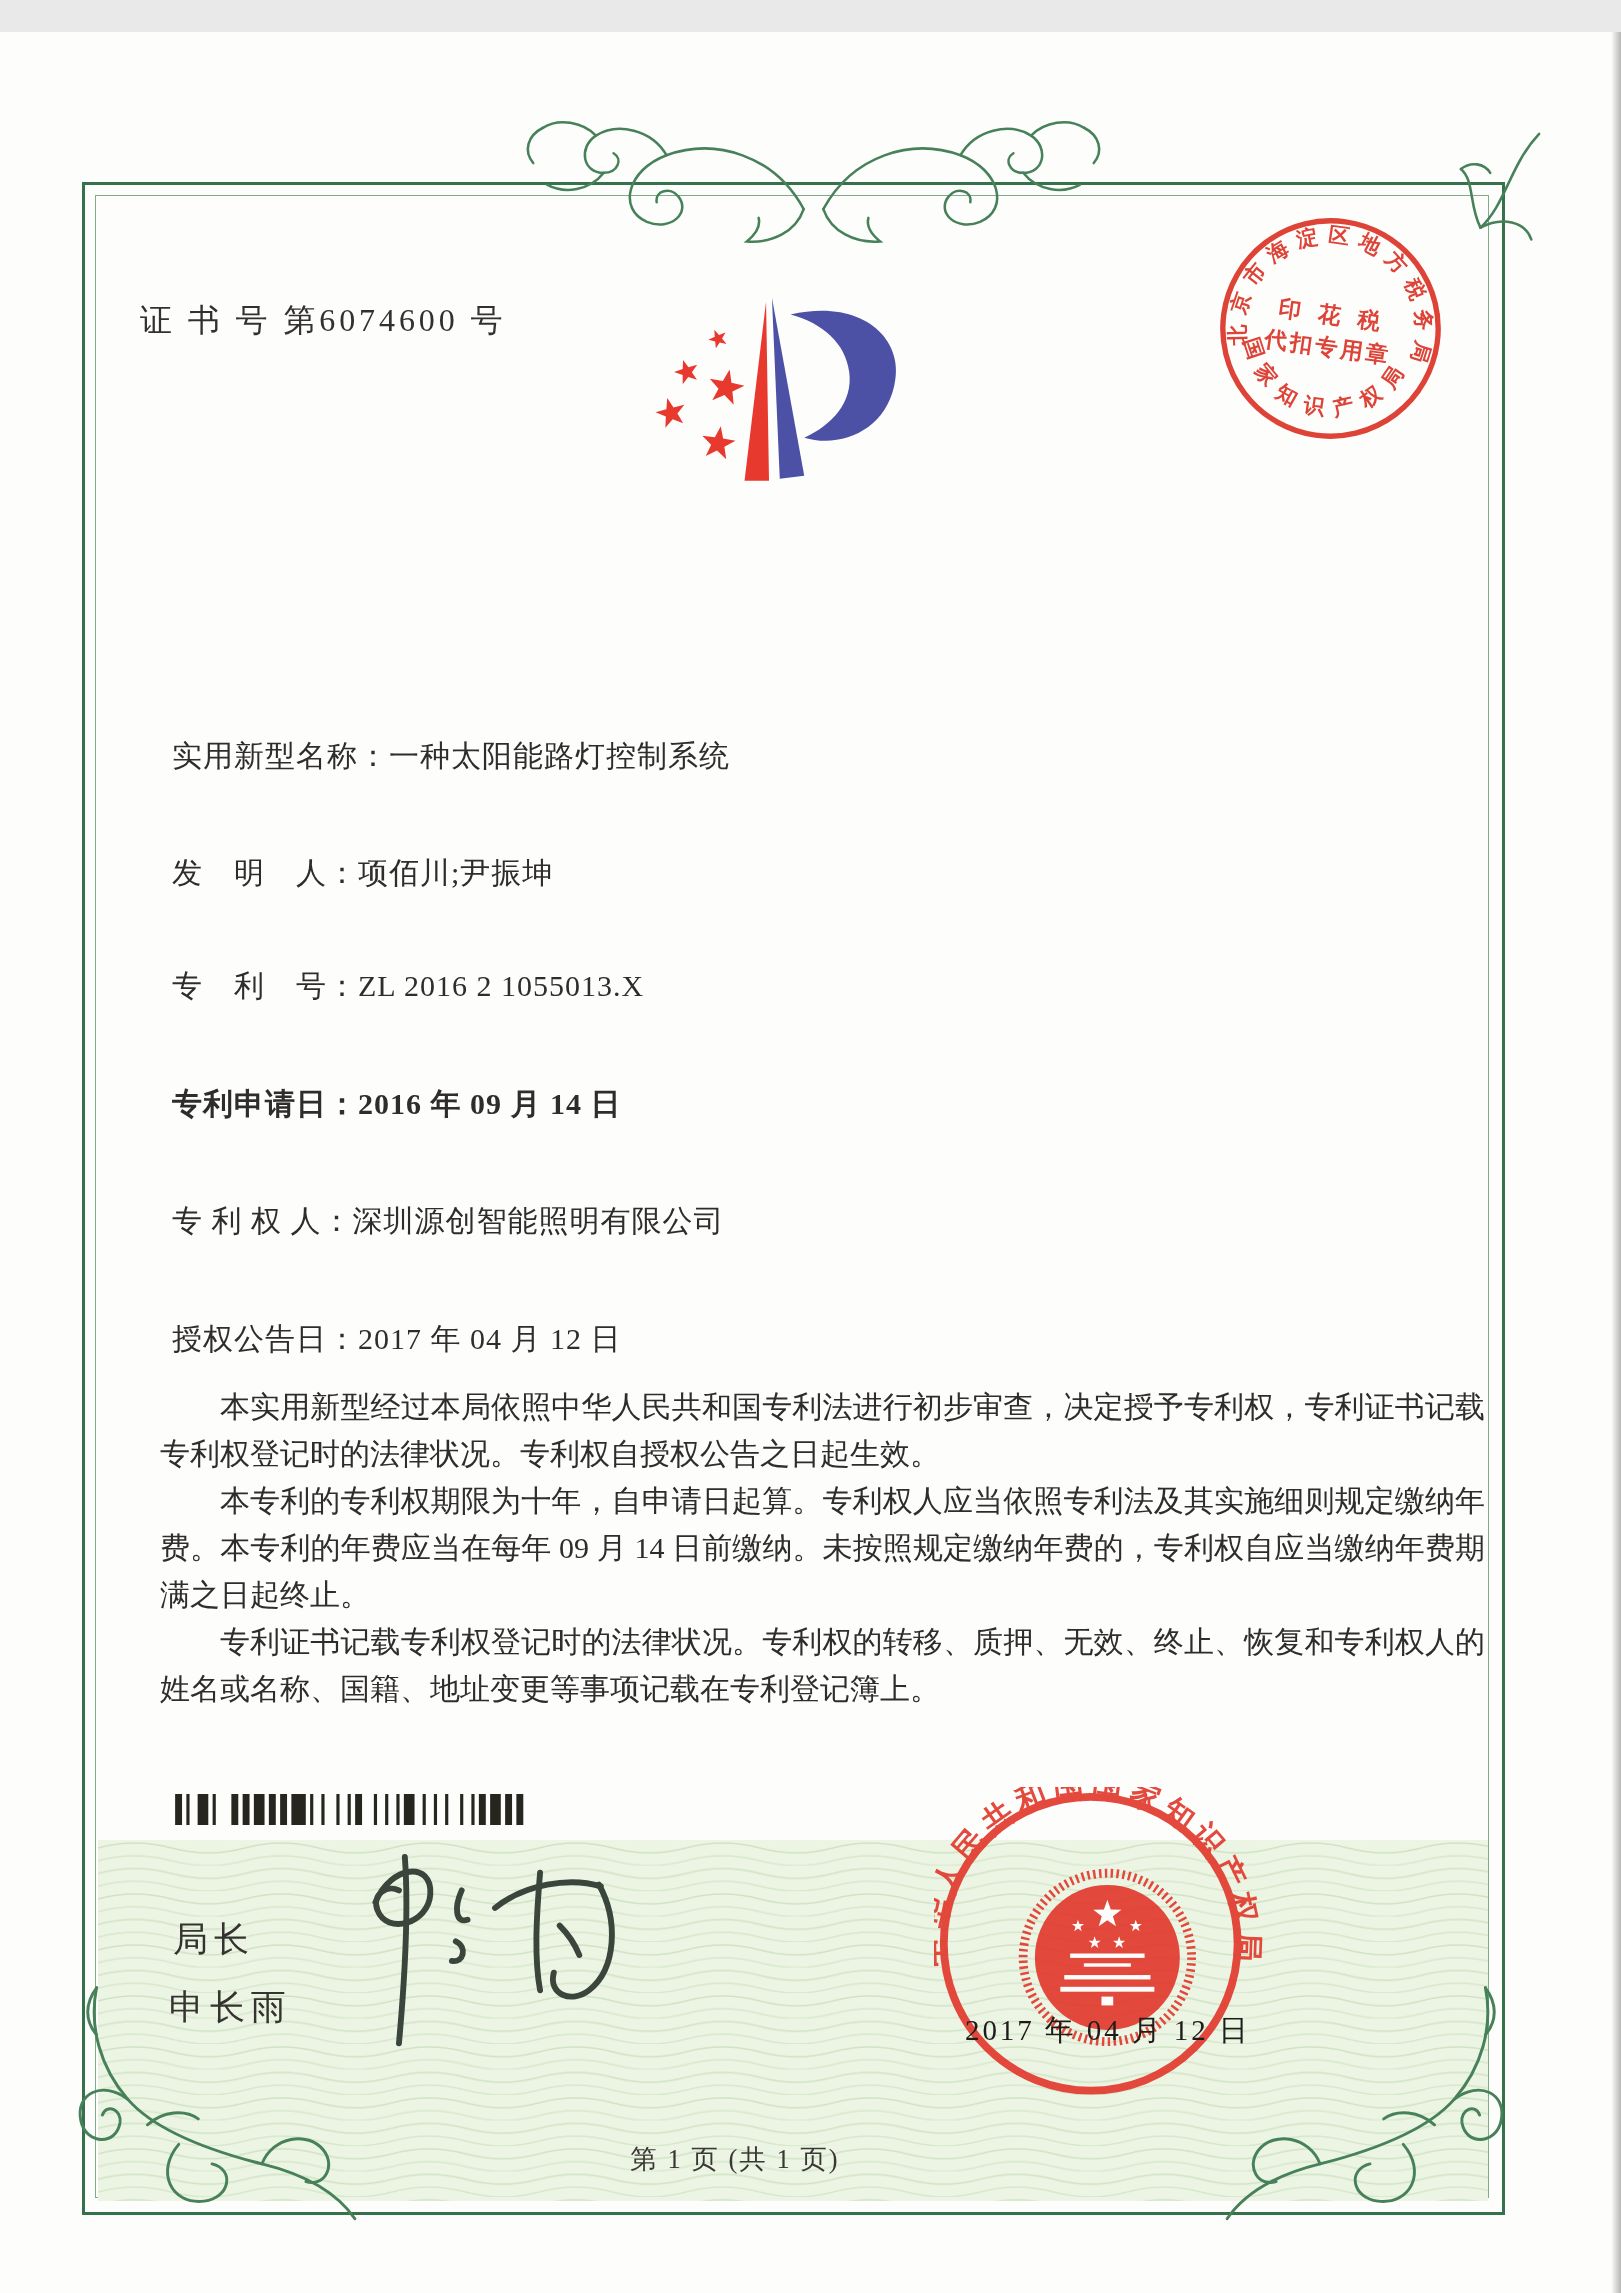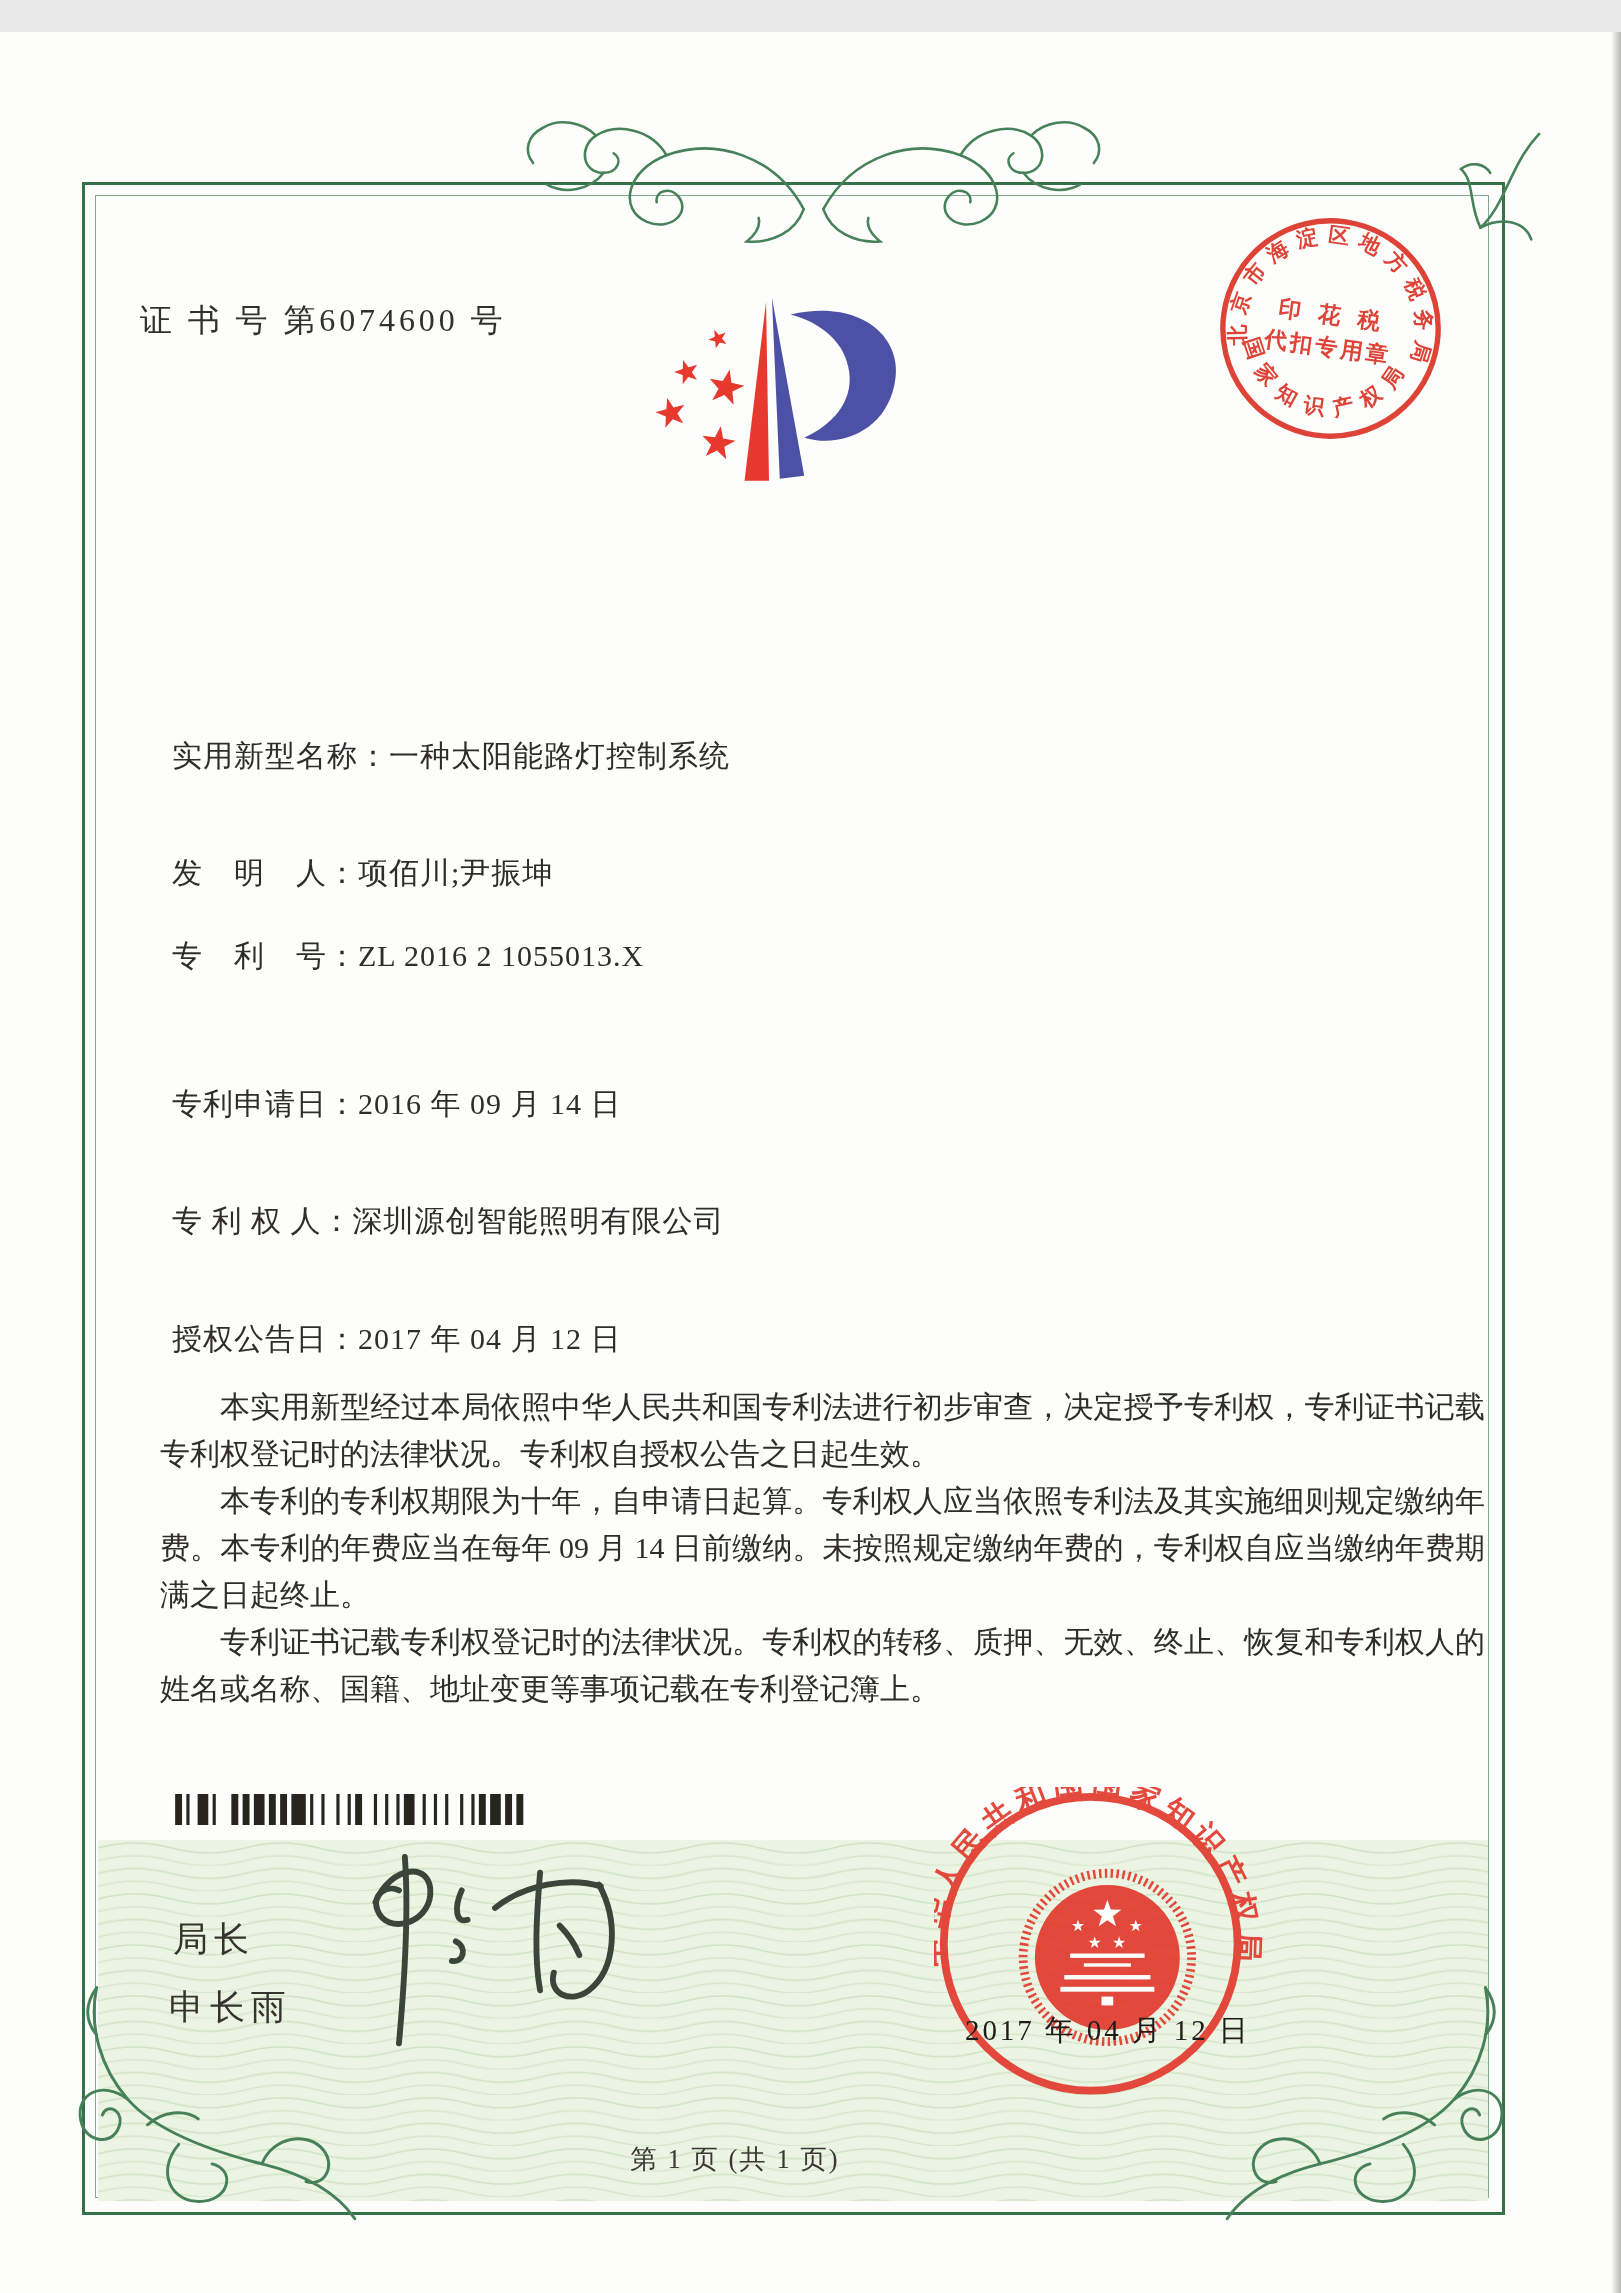--- a/index.html
+++ b/index.html
@@ -115,22 +115,22 @@
     <text font-size="21.5" fill="#dd4336" letter-spacing="11" font-weight="bold">
       <textPath href="#stampArcBottom" startOffset="50%" text-anchor="middle">国家知识产权局</textPath>
     </text>
     <text x="118" y="112" text-anchor="middle" font-size="23" fill="#dd4336" font-weight="bold" letter-spacing="6">印 花 税</text>
     <text x="118" y="145" text-anchor="middle" font-size="23" fill="#dd4336" font-weight="bold" letter-spacing="3">代扣专用章</text>
   </svg>
 
 
   <div class="field" style="top:704px;">实用新型名称：一种太阳能路灯控制系统</div>
   <div class="field" style="top:821px;">发　明　人：项佰川;尹振坤</div>
-  <div class="field" style="top:904px;">专　利　号：ZL 2016 2 1055013.X</div>
-  <div class="field" style="top:1052px;">专利申请日：2016 年 09 月 14 日</div>
+  <div class="field" style="top:934px;">专　利　号：ZL 2016 2 1055013.X</div>
+  <div class="field" style="top:1052px;font-weight:bold;">专利申请日：2016 年 09 月 14 日</div>
   <div class="field" style="top:1169px;">专 利 权 人：深圳源创智能照明有限公司</div>
   <div class="field" style="top:1287px;">授权公告日：2017 年 04 月 12 日</div>
 
   <div class="body-text">
     <p>本实用新型经过本局依照中华人民共和国专利法进行初步审查，决定授予专利权，专利证书记载专利权登记时的法律状况。专利权自授权公告之日起生效。</p>
     <p>本专利的专利权期限为十年，自申请日起算。专利权人应当依照专利法及其实施细则规定缴纳年费。本专利的年费应当在每年 09 月 14 日前缴纳。未按照规定缴纳年费的，专利权自应当缴纳年费期满之日起终止。</p>
     <p>专利证书记载专利权登记时的法律状况。专利权的转移、质押、无效、终止、恢复和专利权人的姓名或名称、国籍、地址变更等事项记载在专利登记簿上。</p>
   </div>
 
   <svg class="barcode" id="barcode" width="353" height="31" viewBox="0 0 360 32">

